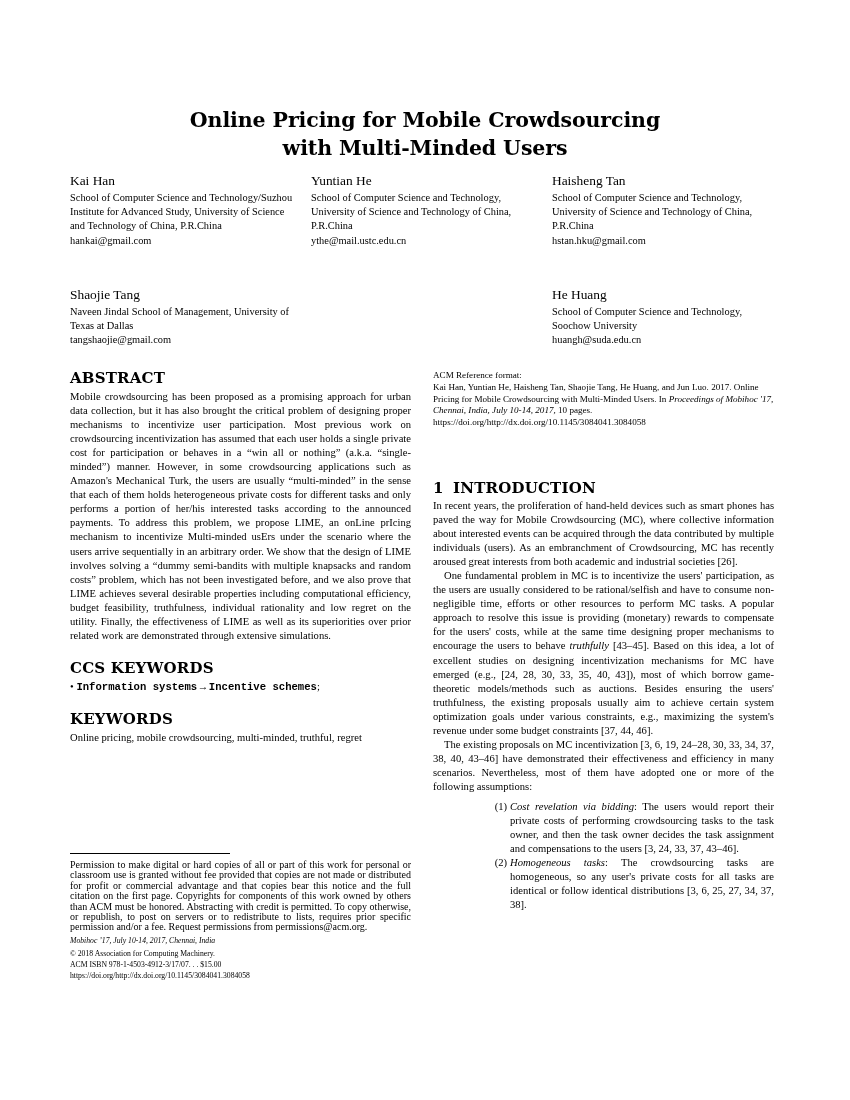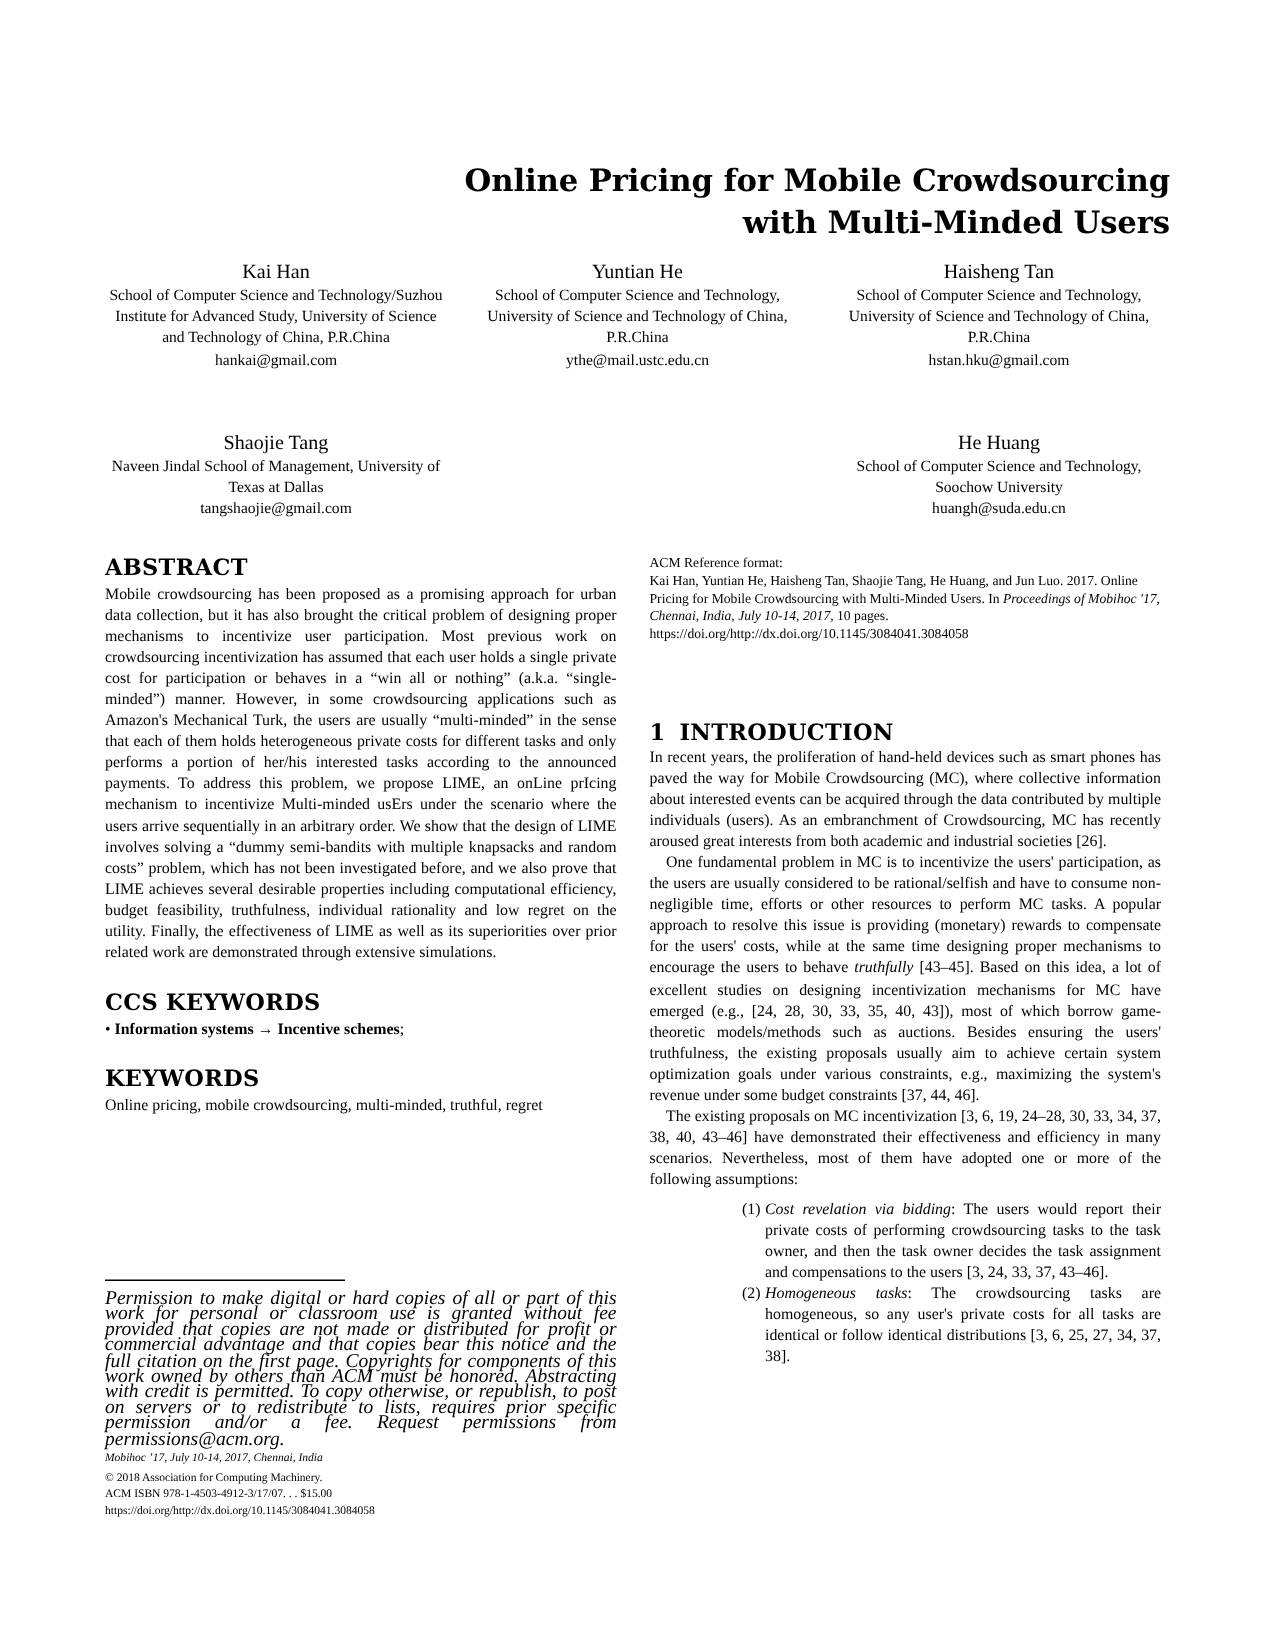--- a/index.html
+++ b/index.html
@@ -29,36 +29,34 @@
     top: 106px;
     width: 710px;
     text-align: center;
   }
   .title-line {
     font-family: "DejaVu Serif", "Liberation Serif", serif;
     font-weight: bold;
     font-size: 20.5px;
     line-height: 28px;
     letter-spacing: -0.1px;
-    text-align: right;
   }
 
   
   .authors {
     position: absolute;
     left: 70px;
     width: 710px;
     display: flex;
     justify-content: space-between;
   }
   .authors.row1 { top: 172px; }
   .authors.row2 { top: 286px; }
   .author {
     width: 228px;
-    text-align: center;
   }
   .author-name {
     font-size: 13.4px;
     line-height: 18px;
     margin-bottom: 1px;
   }
   .author-aff {
     font-size: 10.4px;
     line-height: 14.2px;
   }
@@ -97,21 +95,21 @@
     margin: 0;
     text-indent: 0;
   }
   p.body + p.body { text-indent: 11px; }
 
   .ccs-line {
     margin: 0;
     font-size: 10.6px;
     line-height: 14.05px;
   }
-  .ccs-line b { font-weight: bold; }
+  .ccs-line b { font-weight: bold; font-family: Liberation Mono, monospace; }
 
   
   .refblock {
     font-size: 9.1px;
     line-height: 11.8px;
     text-align: left;
   }
   .refblock .rf-title { font-weight: normal; display: block; }
   .refblock i { font-style: italic; }
 
@@ -148,25 +146,24 @@
     top: 853px;
     width: 341px;
   }
   .fn-rule {
     width: 160px;
     height: 1px;
     background: #000;
     margin-bottom: 6px;
   }
   .fn-text {
-    font-size: 13px;
+    font-size: 10px;
     line-height: 10.4px;
     text-align: justify;
     margin: 0;
-    font-style: italic;
   }
   .fn-line {
     font-size: 7.7px;
     line-height: 10.9px;
     margin: 0;
   }
   .fn-line.ital { font-style: italic; margin-top: 3px; }
   .fn-line.gap { margin-top: 2px; }
 </style>
 </head>

